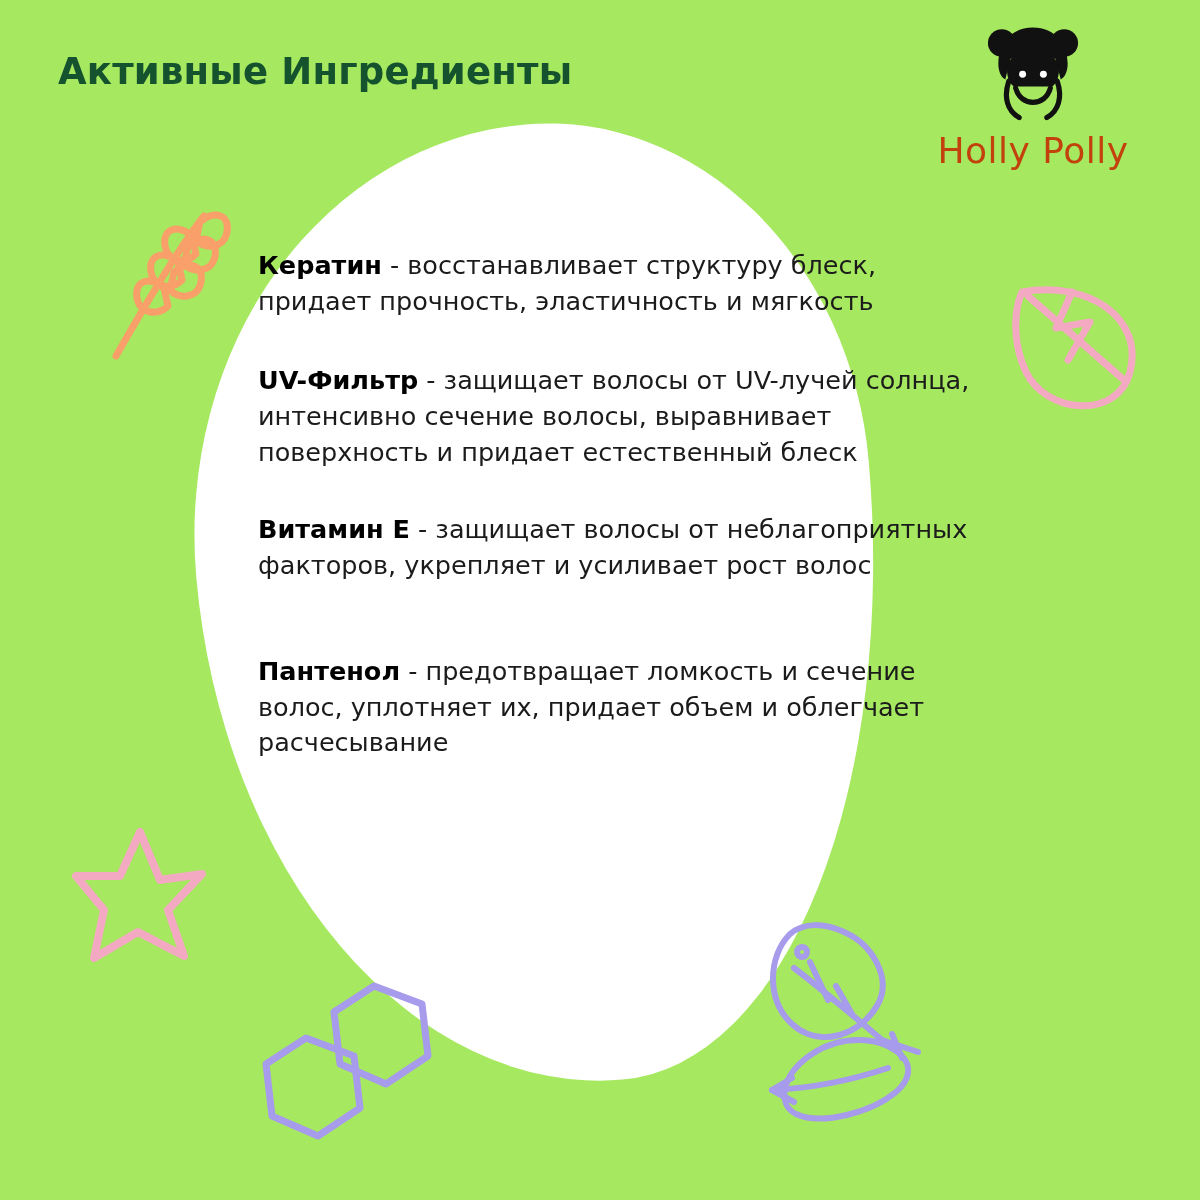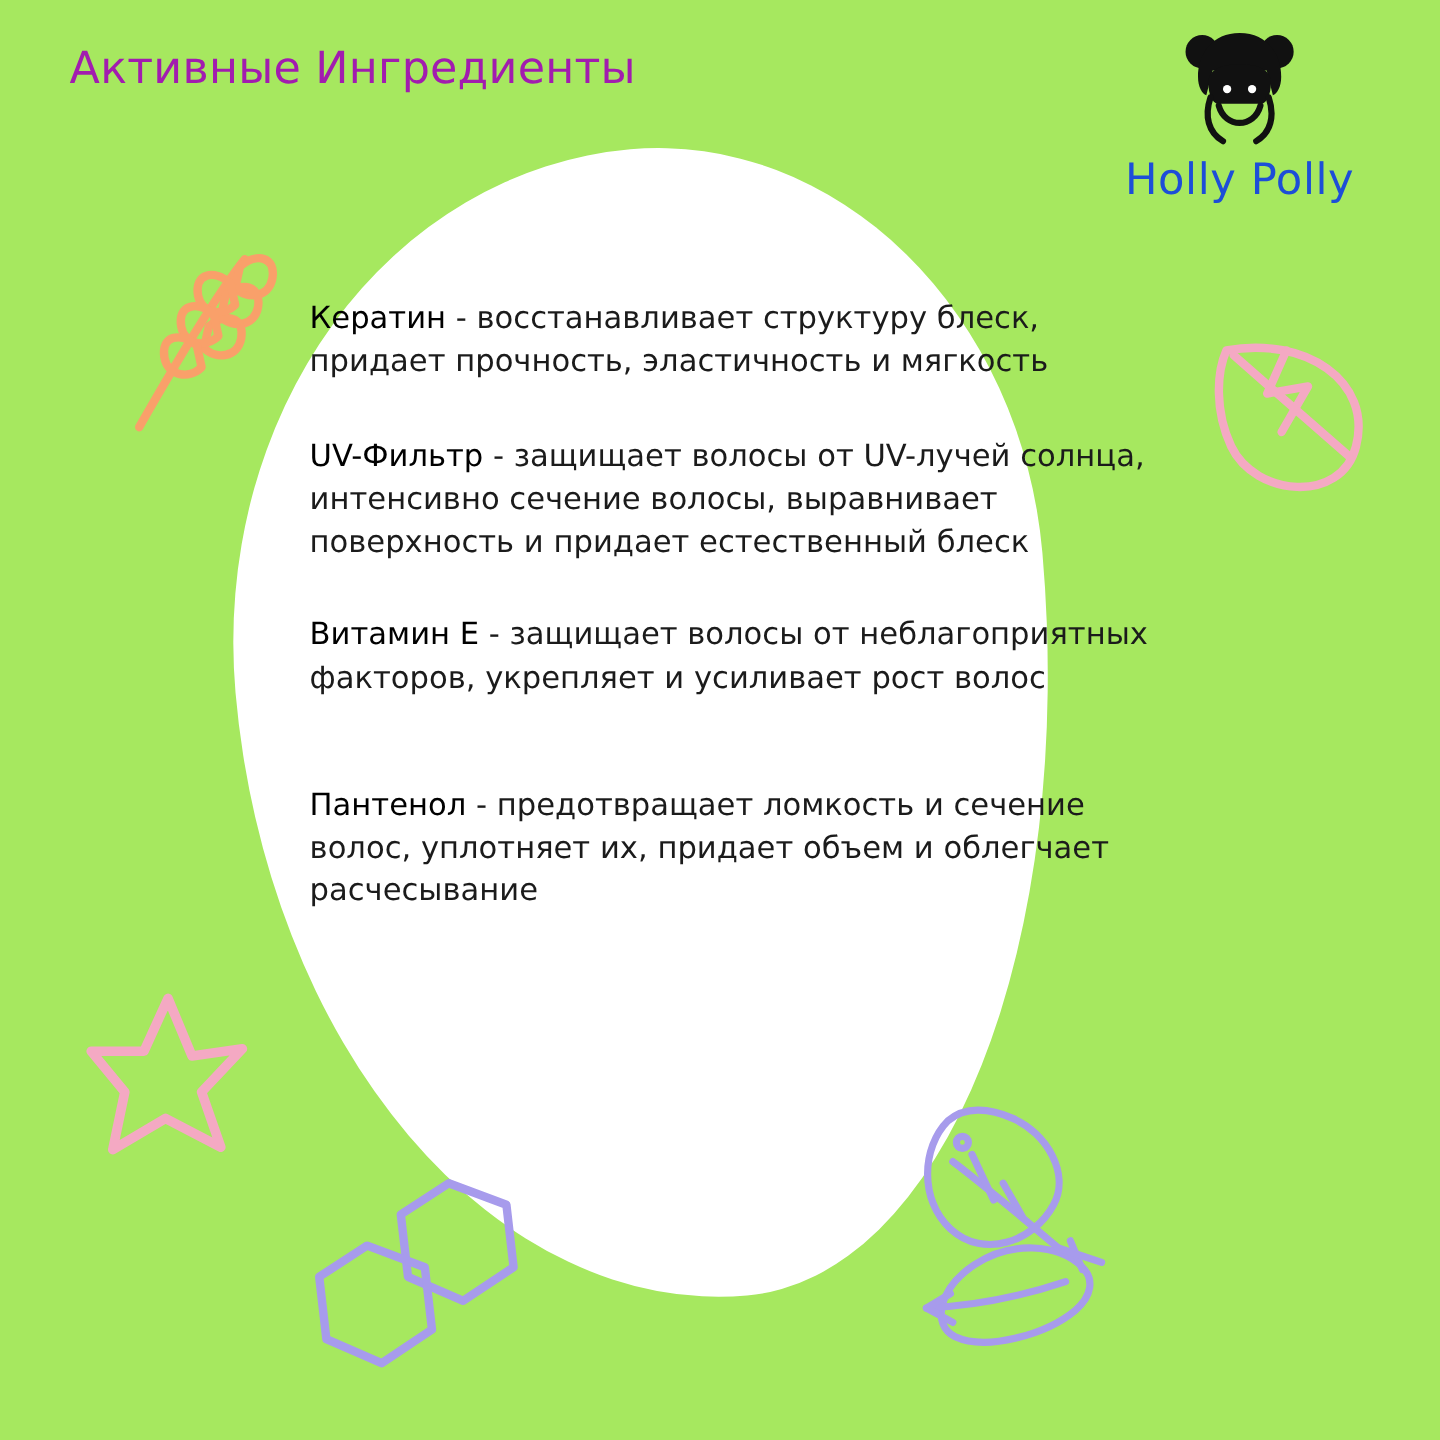--- a/index.html
+++ b/index.html
@@ -29,45 +29,45 @@
     height: 960px;
     background: #ffffff;
     border-radius: 54% 46% 44% 56% / 44% 38% 62% 56%;
     transform: rotate(-5deg);
   }
 
   
   .title {
     position: absolute;
     left: 58px;
-    top: 35px;
+    top: 50px;
     font-size: 37px;
-    font-weight: normal;
-    color: #a21caf;
+    font-weight: bold;
+    color: #14532d;
     letter-spacing: 0.2px;
     white-space: nowrap;
   }
 
   .logo {
     position: absolute;
     right: 52px;
     top: 24px;
     width: 230px;
     text-align: center;
   }
   .logo-mark {
     width: 104px;
     height: 104px;
     margin: 0 auto;
     display: block;
   }
   .logo-text {
     margin-top: 2px;
     font-size: 36px;
-    color: #1d4ed8;
+    color: #c2410c;
     letter-spacing: 0.5px;
     font-family: "DejaVu Sans", "Liberation Sans", sans-serif;
   }
 
   
   .ingredients {
     position: absolute;
     left: 258px;
     top: 248px;
     width: 720px;
@@ -75,21 +75,21 @@
   .ingredient {
     margin-bottom: 50px;
   }
   .ingredient p {
     margin: 0;
     font-size: 25.5px;
     line-height: 1.40;
     color: #1b1b1b;
   }
   .ingredient .name {
-    font-weight: normal;
+    font-weight: bold;
     color: #000000;
   }
   .ing-0 { margin-bottom: 44px; }
   .ing-1 { margin-bottom: 42px; }
   .ing-2 { margin-bottom: 70px; margin-top: 24px; }
 
   
   .deco { position: absolute; }
   .deco svg { display: block; }
   .deco-wheat  { left: 96px;  top: 196px; }

